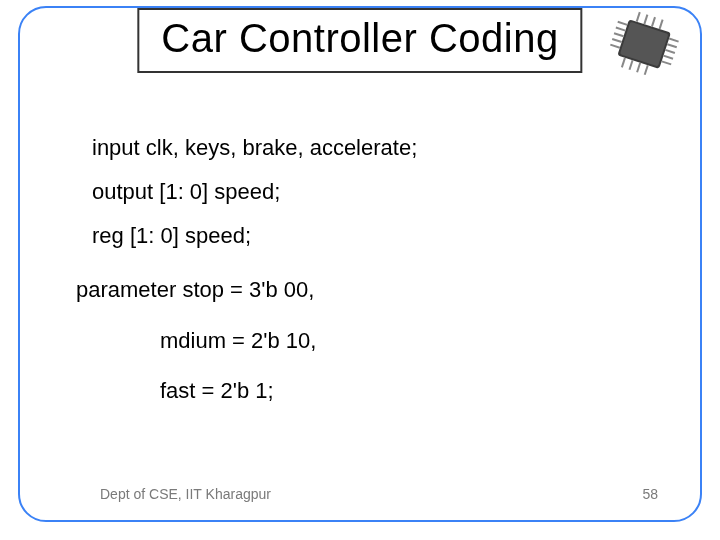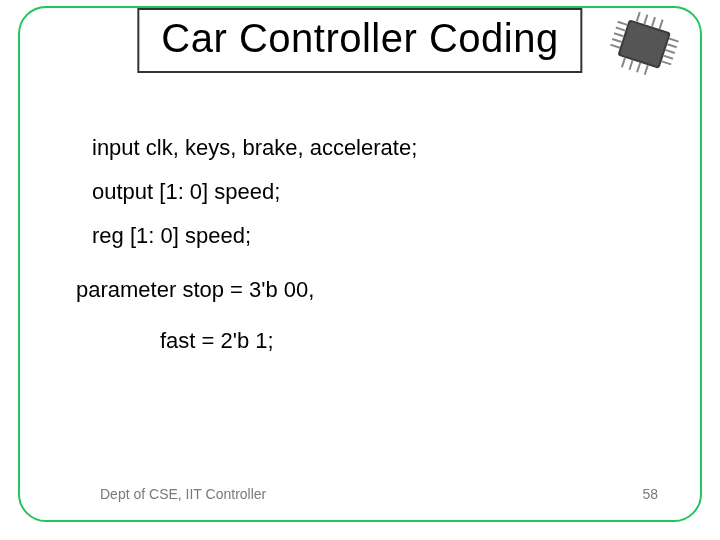--- a/index.html
+++ b/index.html
@@ -11,21 +11,21 @@
     font-family: Arial, Helvetica, sans-serif;
     position: relative;
     box-sizing: border-box;
   }
   .slide {
     position: absolute;
     top: 6px;
     left: 18px;
     right: 18px;
     bottom: 18px;
-    border: 2px solid #22c55e;
+    border: 2px solid #3b82f6;
     border-radius: 28px;
     box-sizing: border-box;
   }
   .title-band {
     position: absolute;
     top: 0px;
     left: 50%;
     transform: translateX(-50%);
     background: #fff;
     padding: 0 6px;
@@ -123,19 +123,20 @@
     <div class="title-box">Car Controller Coding</div>
   </div>
 
   <div class="content">
     <p class="sub">input clk, keys, brake, accelerate;</p>
     <p class="sub">output [1: 0] speed;</p>
     <p class="sub">reg [1: 0] speed;</p>
 
     <div class="block2">
       <p class="indent1">parameter stop   = 3'b 00,</p>
+      <p class="indent2">mdium = 2'b 10,</p>
       <p class="indent2">fast = 2'b 1;</p>
     </div>
   </div>
 
-  <div class="footer-left">Dept of CSE, IIT Controller</div>
+  <div class="footer-left">Dept of CSE, IIT Kharagpur</div>
   <div class="footer-right">58</div>
 </div>
 
 </body></html>

